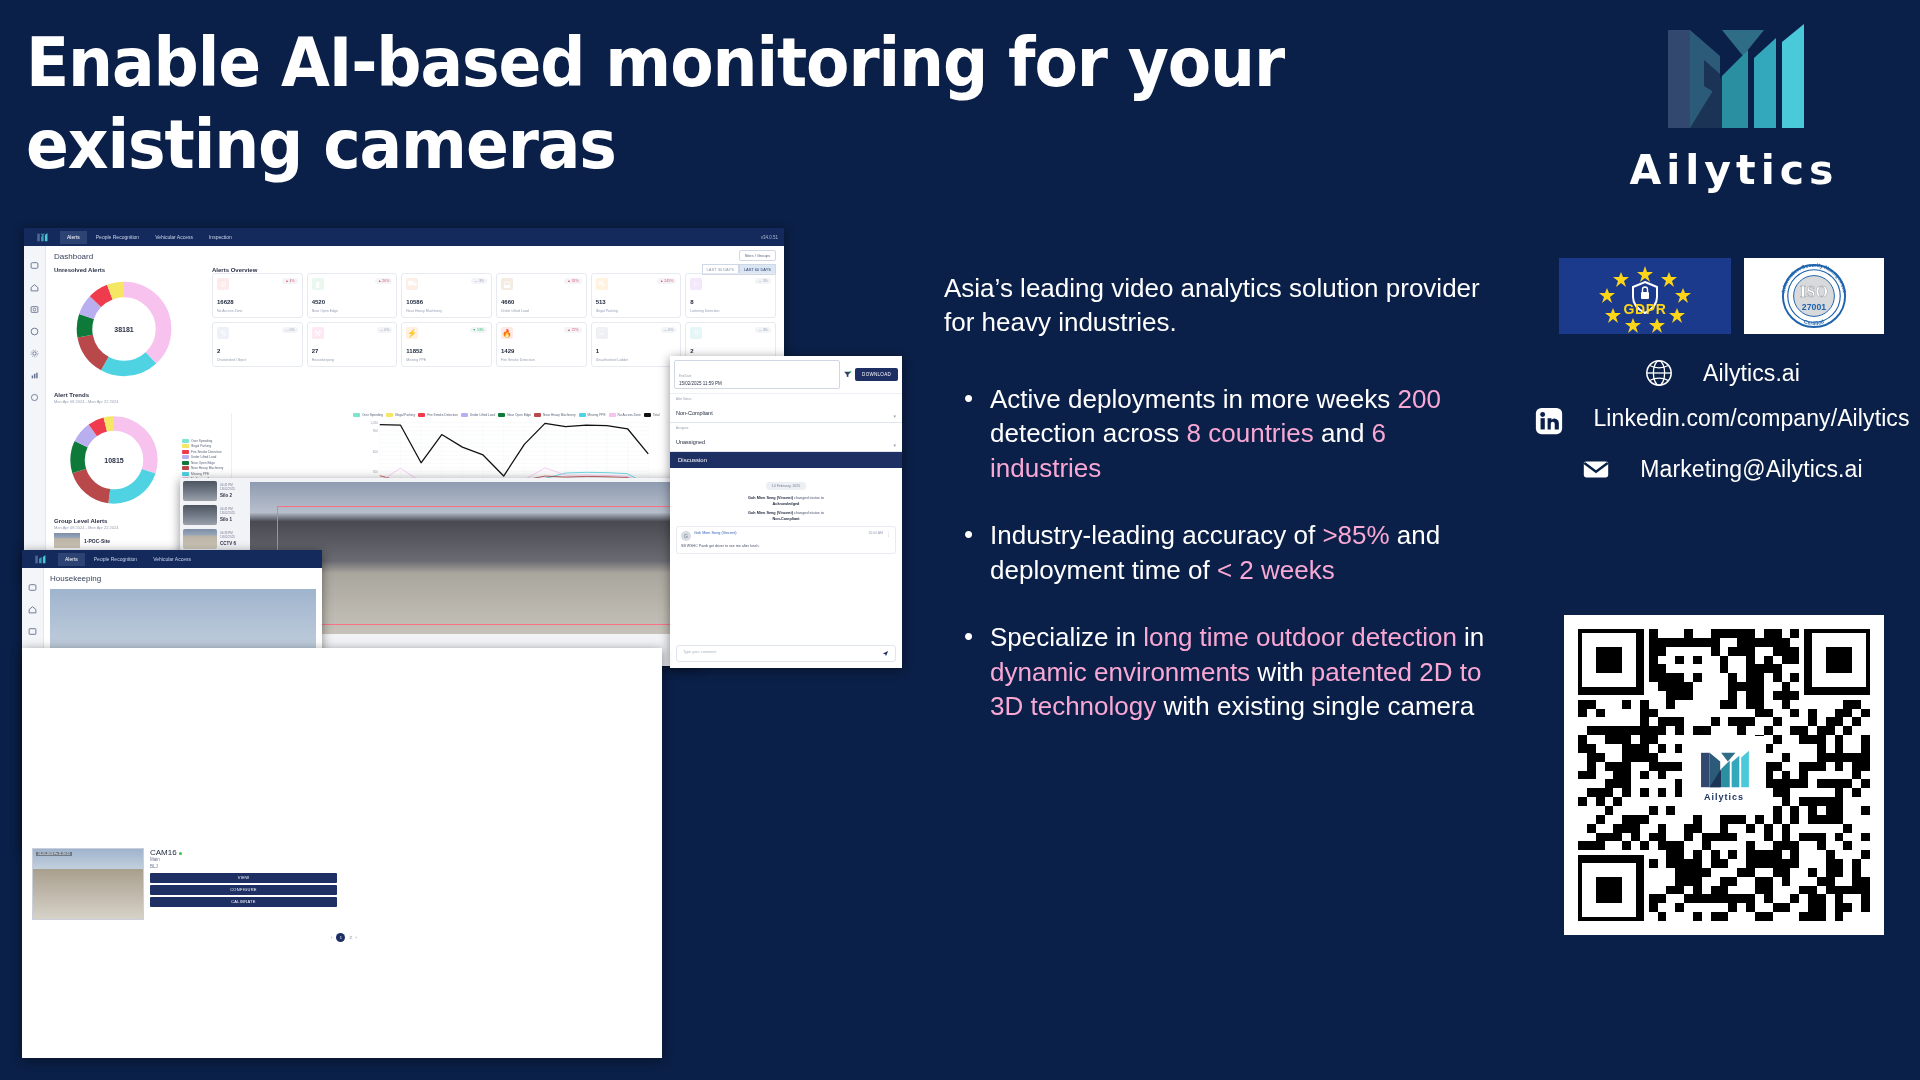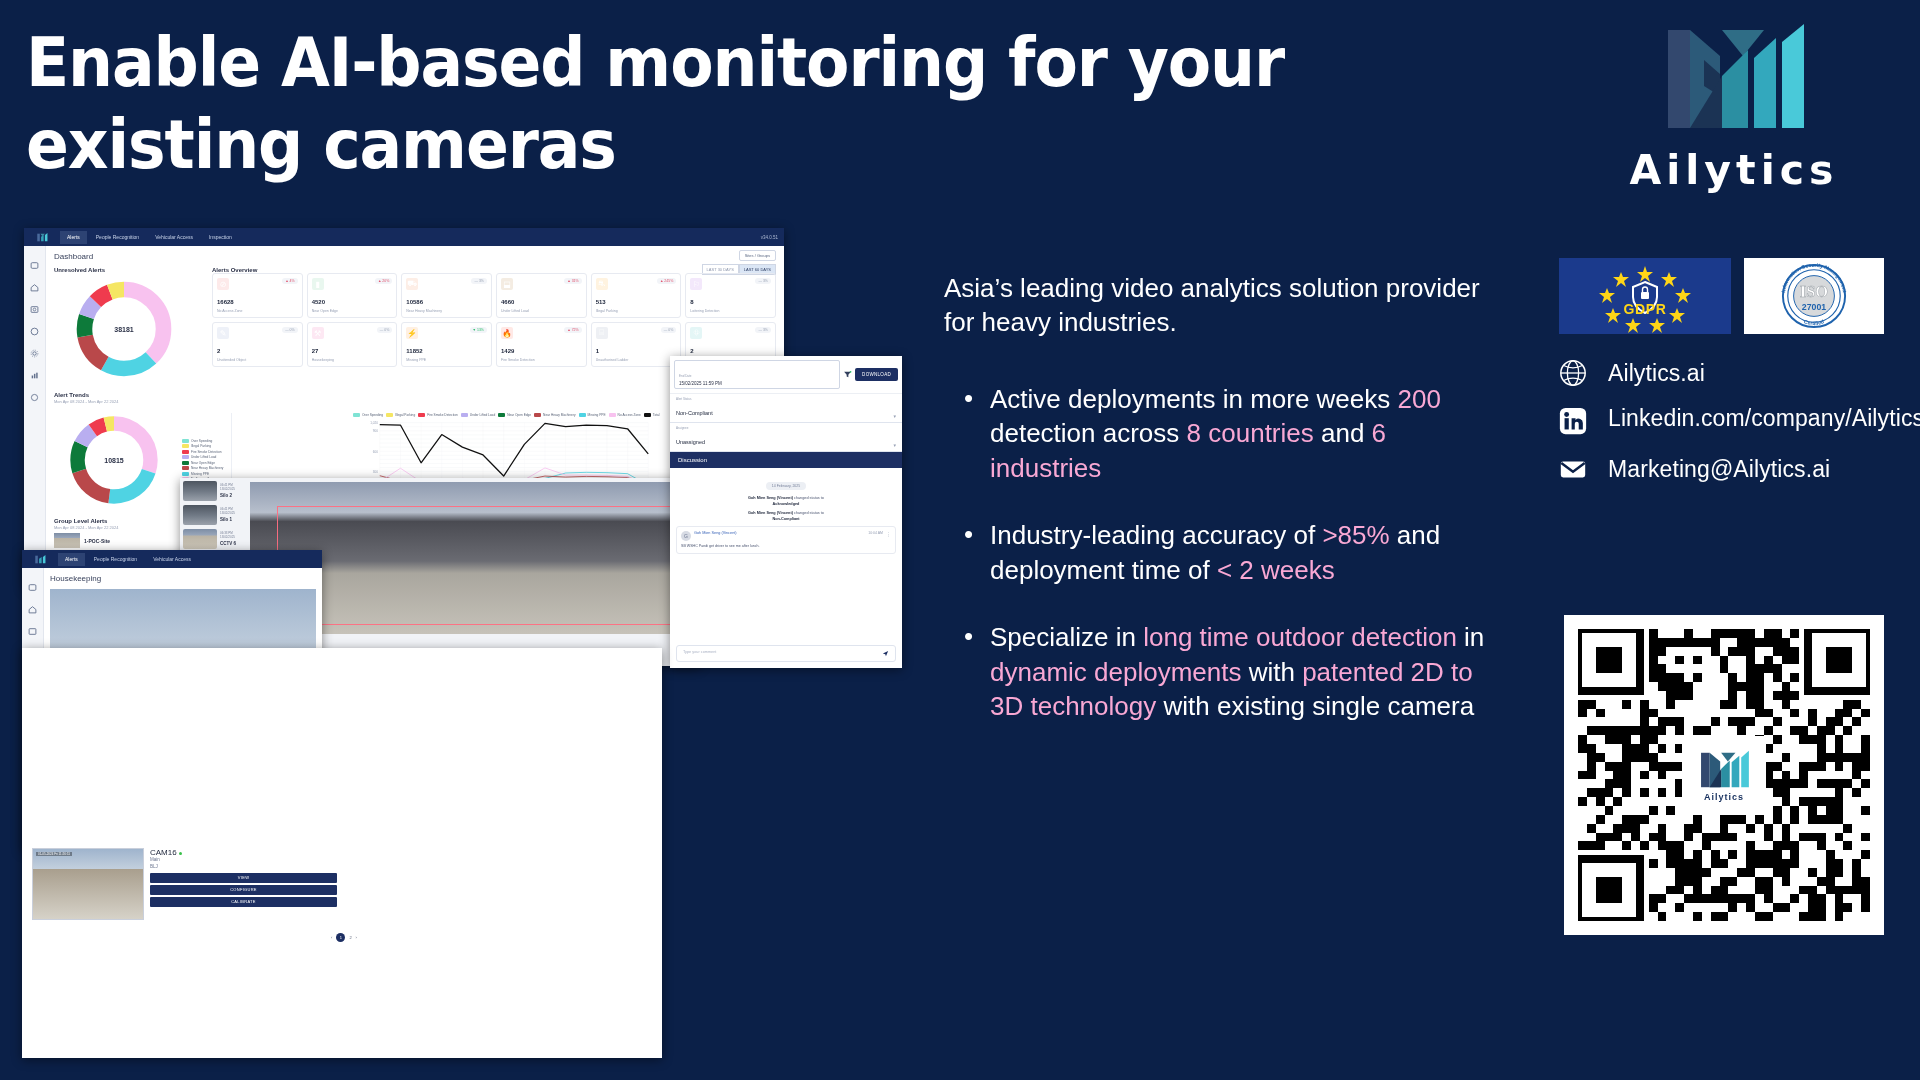--- a/index.html
+++ b/index.html
@@ -39,21 +39,21 @@
     position:absolute; left:0; right:0; bottom:17px; text-align:center;
     font-size:14px; font-weight:bold; color:#ffd617; letter-spacing:0.6px;
   }
   .badge-iso {
     width:140px; height:76px; background:#ffffff; display:flex;
     align-items:center; justify-content:center;
   }
 
   
   #contacts { position:absolute; right:34px; top:356px; width:330px; }
-  .contact-row { display:flex; align-items:center; gap:18px; margin-bottom:14px; }
+  .contact-row { display:flex; align-items:center; gap:27px; margin-bottom:14px;justify-content:center; }
   .contact-row.two-line { align-items:flex-start; }
   .c-icon { width:34px; height:34px; flex:0 0 34px; display:flex; align-items:center; justify-content:center; }
   .c-text { font-size:23px; line-height:1.22; color:#ffffff; letter-spacing:0.1px; }
 
   
   #qr-box {
     position:absolute; right:36px; top:615px; width:320px; height:320px;
     background:#ffffff; padding:14px;
   }
   #qr-canvas { width:100%; height:100%; display:block; image-rendering:pixelated; position:relative; }
@@ -708,21 +708,21 @@
       <span class="lw">Ailytics</span>
     </div>
   </div>
 </div>
 
 <div id="copy">
   <div id="lede">Asia’s leading video analytics solution provider for heavy industries.</div>
   <ul id="bullets">
       <li><span>Active deployments in more weeks </span><span class="hl">200</span><span> detection across </span><span class="hl">8 countries</span><span> and </span><span class="hl">6 industries</span></li>
       <li><span>Industry-leading accuracy of </span><span class="hl">&gt;85%</span><span> and deployment time of </span><span class="hl">&lt; 2 weeks</span></li>
-      <li><span>Specialize in </span><span class="hl">long time outdoor detection</span><span> in </span><span class="hl">dynamic deployments</span><span> with </span><span class="hl">patented 2D to 3D technology</span><span> with existing single camera</span></li>
+      <li><span>Specialize in </span><span class="hl">long time outdoor detection</span><span> in </span><span class="hl">dynamic environments</span><span> with </span><span class="hl">patented 2D to 3D technology</span><span> with existing single camera</span></li>
     </ul>
 </div>
 
 <div id="collage">
 
   <div class="win" id="win-dash">
     <div class="topbar">
       <div class="brandbox">
         <svg viewBox="0 0 22 16" width="14" height="11">
           <polygon points="2,2 6,2 6,14 2,14" fill="#4a6a9c"></polygon>

